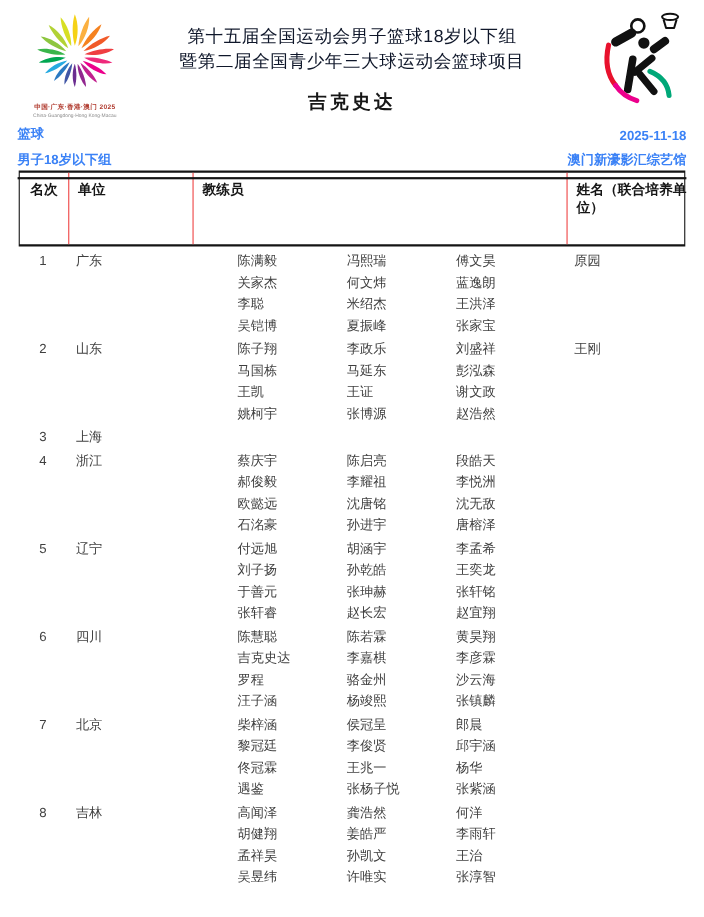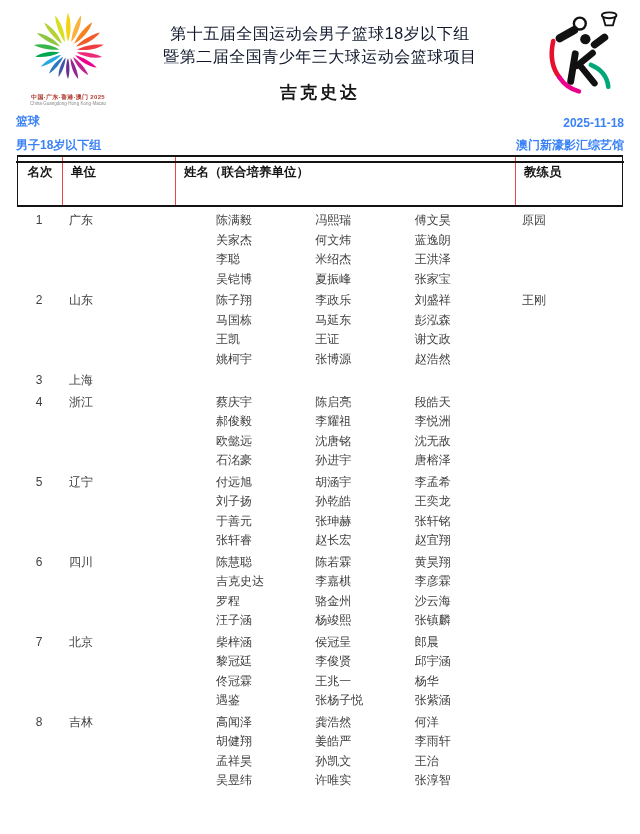--- a/index.html
+++ b/index.html
@@ -148,22 +148,22 @@
     <span>男子18岁以下组</span>
     <span>澳门新濠影汇综艺馆</span>
   </div>
   <div class="rule"></div>
 </div>
 
 <div class="tbl">
   <div class="thead">
     <div class="th rank">名次</div>
     <div class="th">单位</div>
+    <div class="th">教练员</div>
     <div class="th">姓名（联合培养单位）</div>
-    <div class="th">教练员</div>
   </div>
   <div class="tbody" id="rows">
       <div class="block">
         <div class="c-rank">1</div>
         <div class="c-unit">广东</div>
         <div class="c-names">
           <span class="nm">陈满毅</span>
           <span class="nm">冯熙瑞</span>
           <span class="nm">傅文昊</span>
           <span class="nm">关家杰</span>

